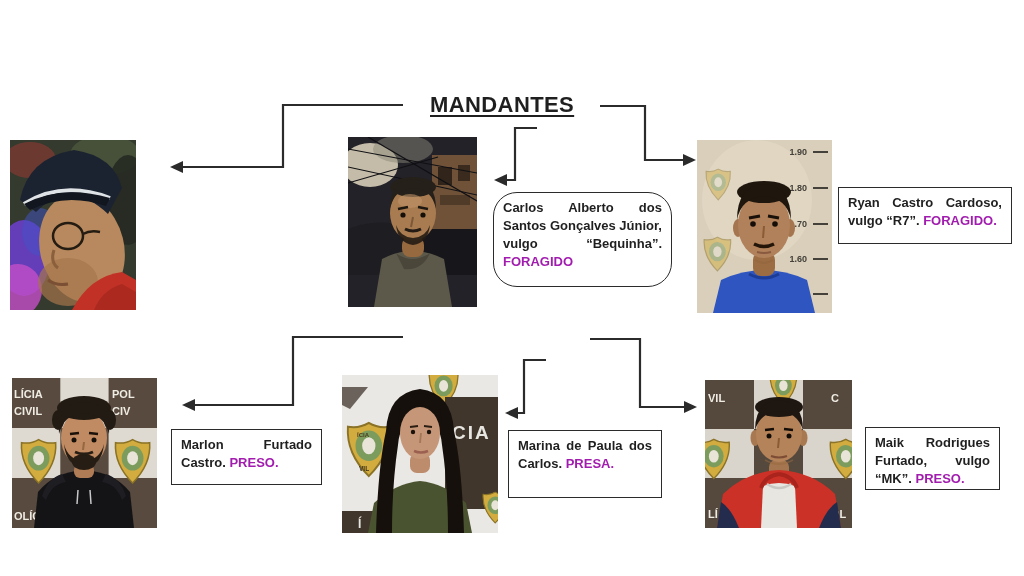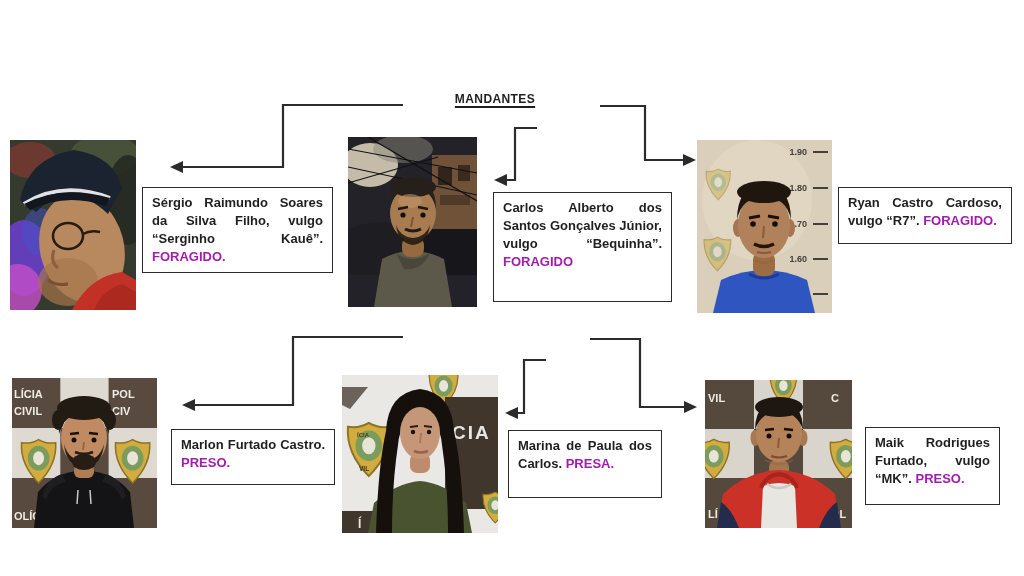--- a/index.html
+++ b/index.html
@@ -1,45 +1,45 @@
 <!DOCTYPE html>
 <html><head>
 <meta charset="utf-8">
 <style>
   html,body{margin:0;padding:0;background:#ffffff;}
   #canvas{position:relative;width:1024px;height:576px;background:#ffffff;overflow:hidden;
           font-family:"Liberation Sans",sans-serif;}
   
   #arrows{position:absolute;left:0;top:0;width:1024px;height:576px;pointer-events:none;}
   
-  .sec-title{position:absolute;font-weight:bold;font-size:12px;color:#1f1f1f;letter-spacing:.4px;
+  .sec-title{position:absolute;font-weight:bold;font-size:22px;color:#1f1f1f;letter-spacing:.4px;
              text-align:center;text-decoration:underline;text-underline-offset:3px;
              text-decoration-thickness:1.5px;}
   #title-mandantes{left:430px;top:92px;width:130px;}
   #title-intermediarios{left:415px;top:326px;width:162px;}
   
   .photo{position:absolute;line-height:0;}
   .photo svg{display:block;}
   #photo-sergio{left:10px;top:140px;}
   #photo-carlos{left:348px;top:137px;}
   #photo-ryan{left:697px;top:140px;}
   #photo-marlon{left:12px;top:378px;text-align:center;}
   #photo-marina{left:342px;top:375px;}
   #photo-maik{left:705px;top:380px;}
   
   .ibox{position:absolute;box-sizing:border-box;background:#ffffff;border:1.5px solid #2b2b2b;
         padding:6px 9px;font-size:13px;font-weight:bold;line-height:18px;color:#1f1f1f;
         text-align:justify;}
   .ibox .status{color:#a21caf;}
   #box-sergio{left:142px;top:187px;width:191px;height:86px;}
-  #box-carlos{left:493px;top:192px;width:179px;height:110px;}
+  #box-carlos{left:493px;top:192px;width:179px;height:95px;border-radius:24px;}
   #box-ryan{left:838px;top:187px;width:174px;height:57px;}
-  #box-marlon{left:171px;top:429px;width:164px;height:56px;}
+  #box-marlon{left:171px;top:429px;width:151px;height:56px;}
   #box-marina{left:508px;top:430px;width:154px;height:68px;}
-  #box-maik{left:865px;top:427px;width:135px;height:78px;}
+  #box-maik{left:865px;top:427px;width:135px;height:63px;}
   svg text{font-family:"Liberation Sans",sans-serif;font-weight:bold;}
 </style>
 </head>
 <body>
 
 <div id="canvas">
 
   <svg width="0" height="0" style="position:absolute" aria-hidden="true">
     <defs>
       <g id="shield">
@@ -285,24 +285,20 @@
         <path d="M60,50 L69,49 M79,49 L88,50" stroke="#140d07" stroke-width="2.5"></path>
         <circle cx="64" cy="56" r="2.5" fill="#120c07"></circle>
           <circle cx="84" cy="56" r="2.5" fill="#120c07"></circle>
         <path d="M74,58 L73,68" stroke="#8a5c36" stroke-width="2"></path>
         <path d="M66,76 Q74,79 82,76" stroke="#7c4c34" stroke-width="2" fill="none"></path>
         <path d="M60,80 Q74,88 88,80" stroke="#97693f" stroke-width="2" opacity=".5" fill="none"></path>
       </g>
     </svg>
   </div>
 
-  <div class="ibox" id="box-sergio">
-    <span class="nm">Sérgio Raimundo Soares da Silva Filho, vulgo “Serginho Kauê”.</span>
-    <span class="status">FORAGIDO.</span>
-  </div>
 
   <div class="ibox" id="box-carlos">
     <span class="nm">Carlos Alberto dos Santos Gonçalves Júnior, vulgo “Bequinha”.</span>
     <span class="status">FORAGIDO</span>
   </div>
 
   <div class="ibox" id="box-ryan">
     <span class="nm">Ryan Castro Cardoso, vulgo “R7”.</span>
     <span class="status">FORAGIDO.</span>
   </div>

